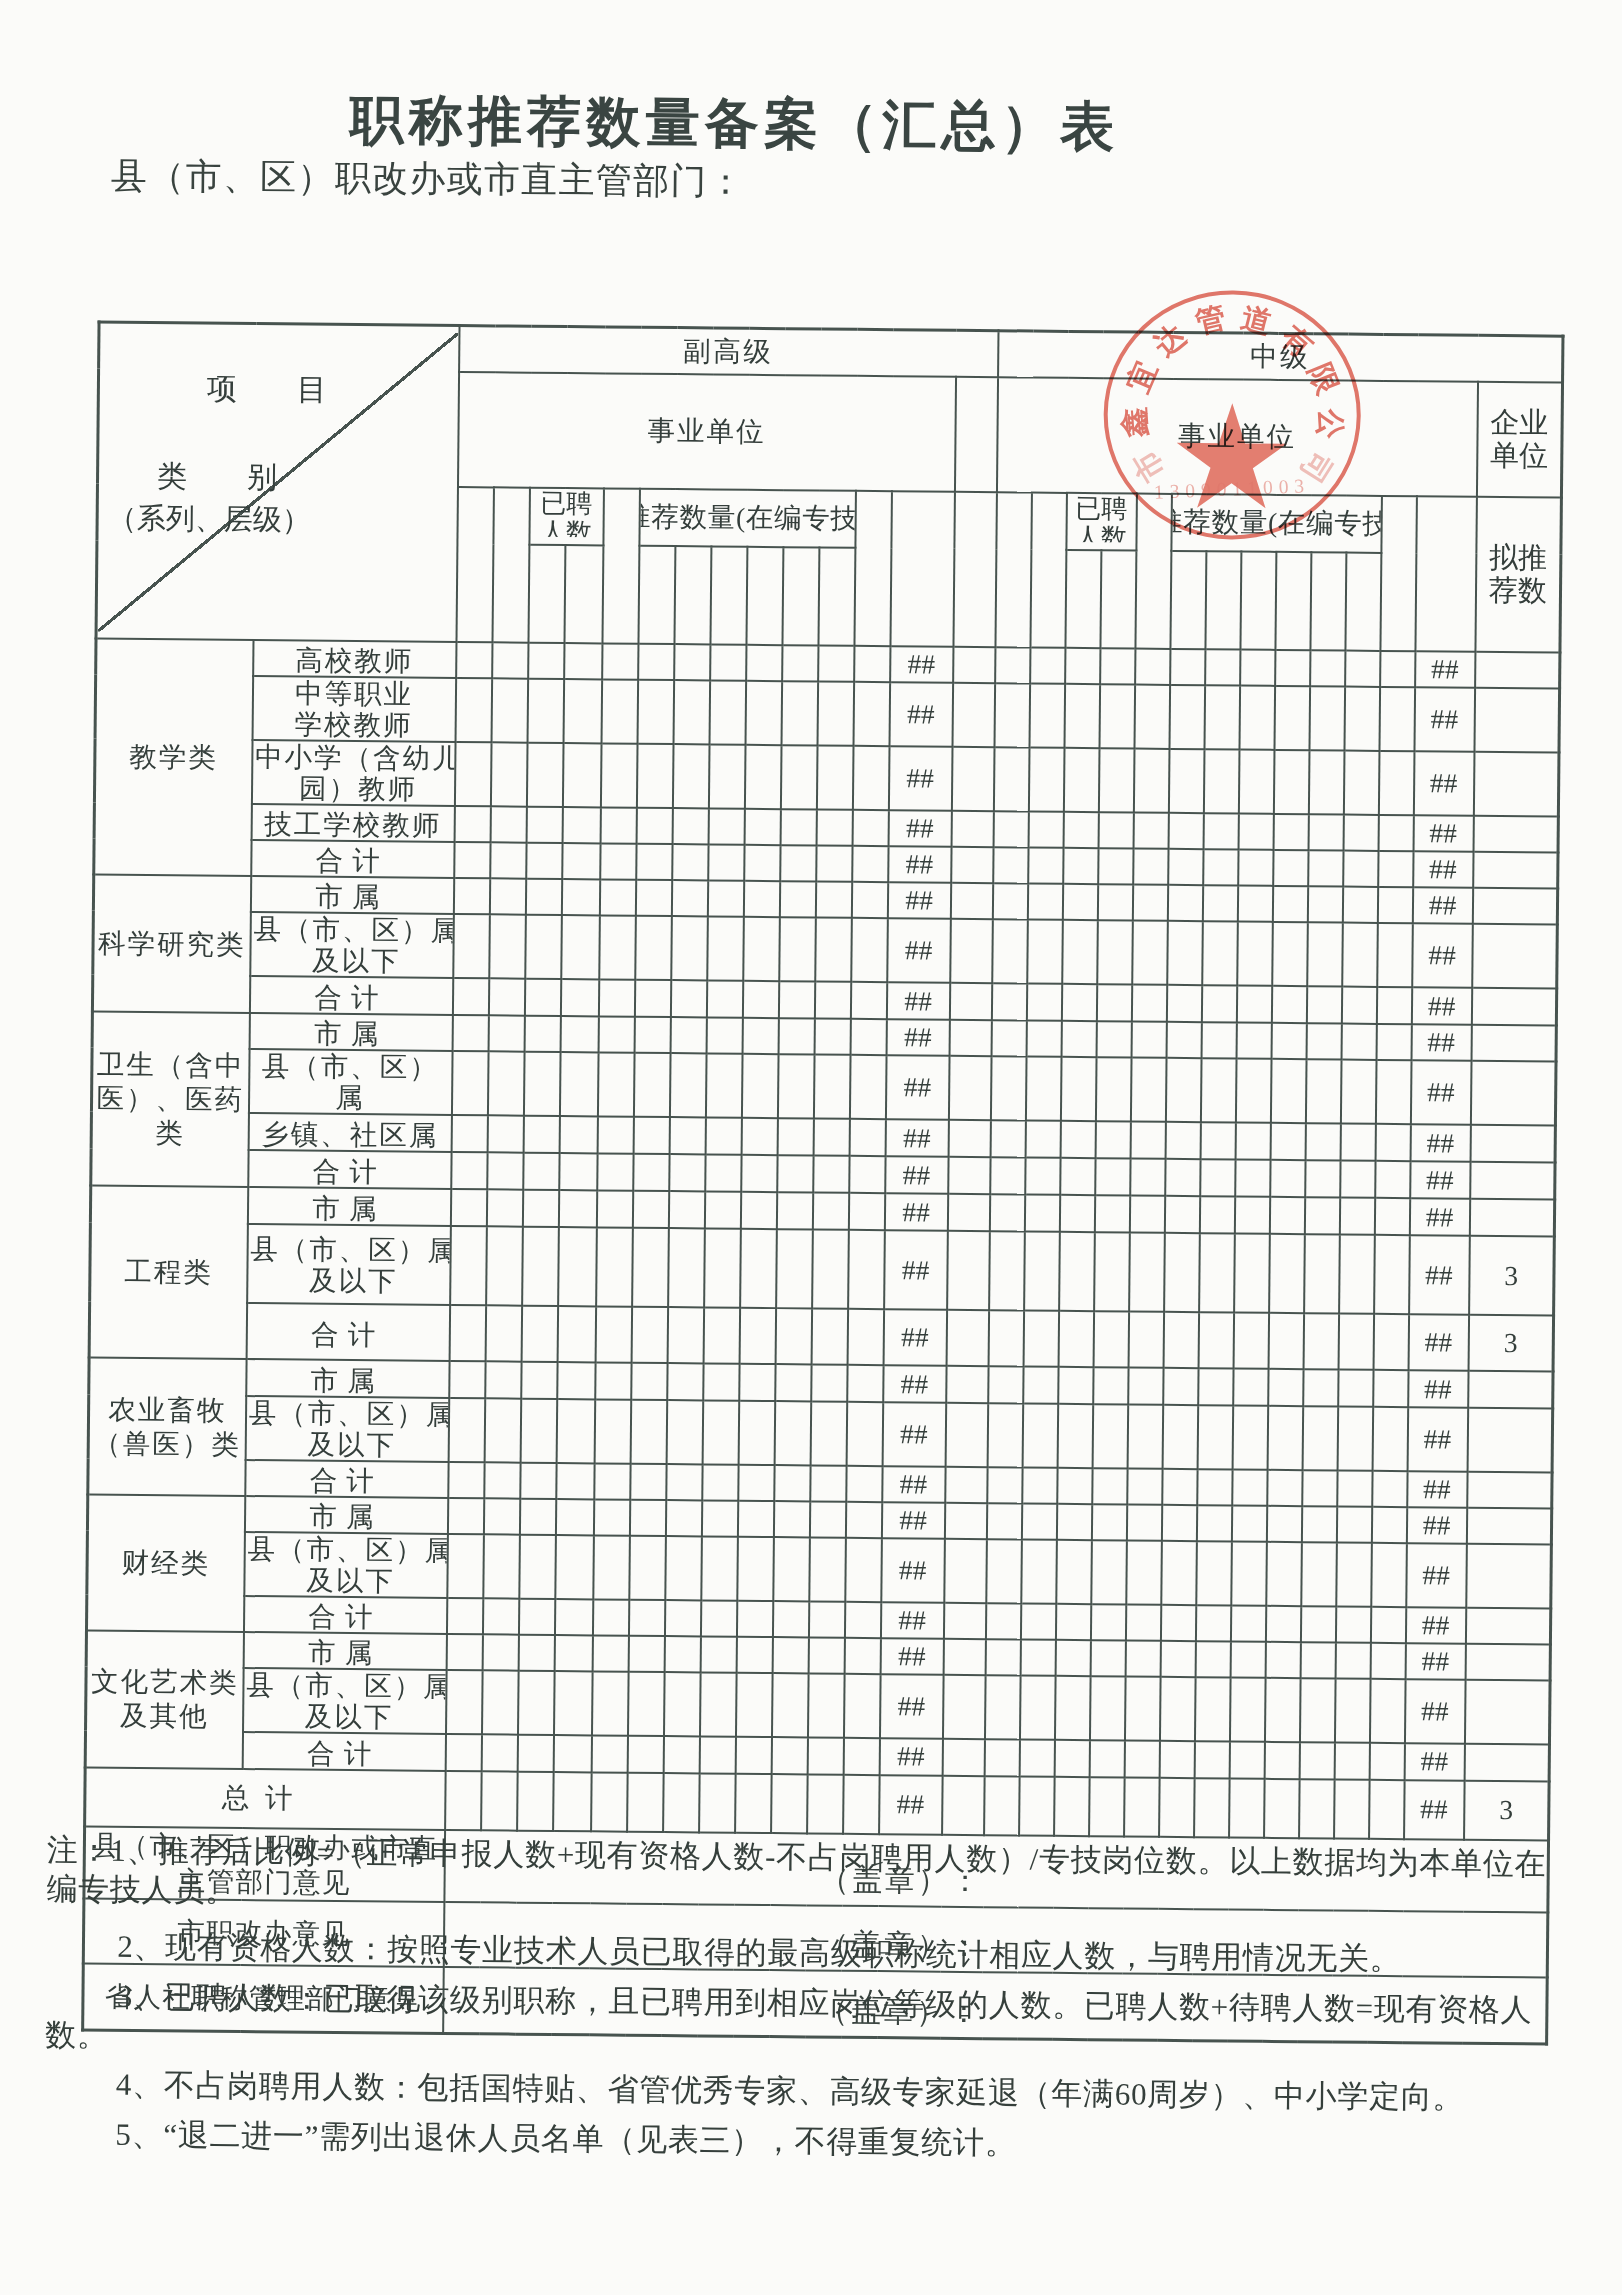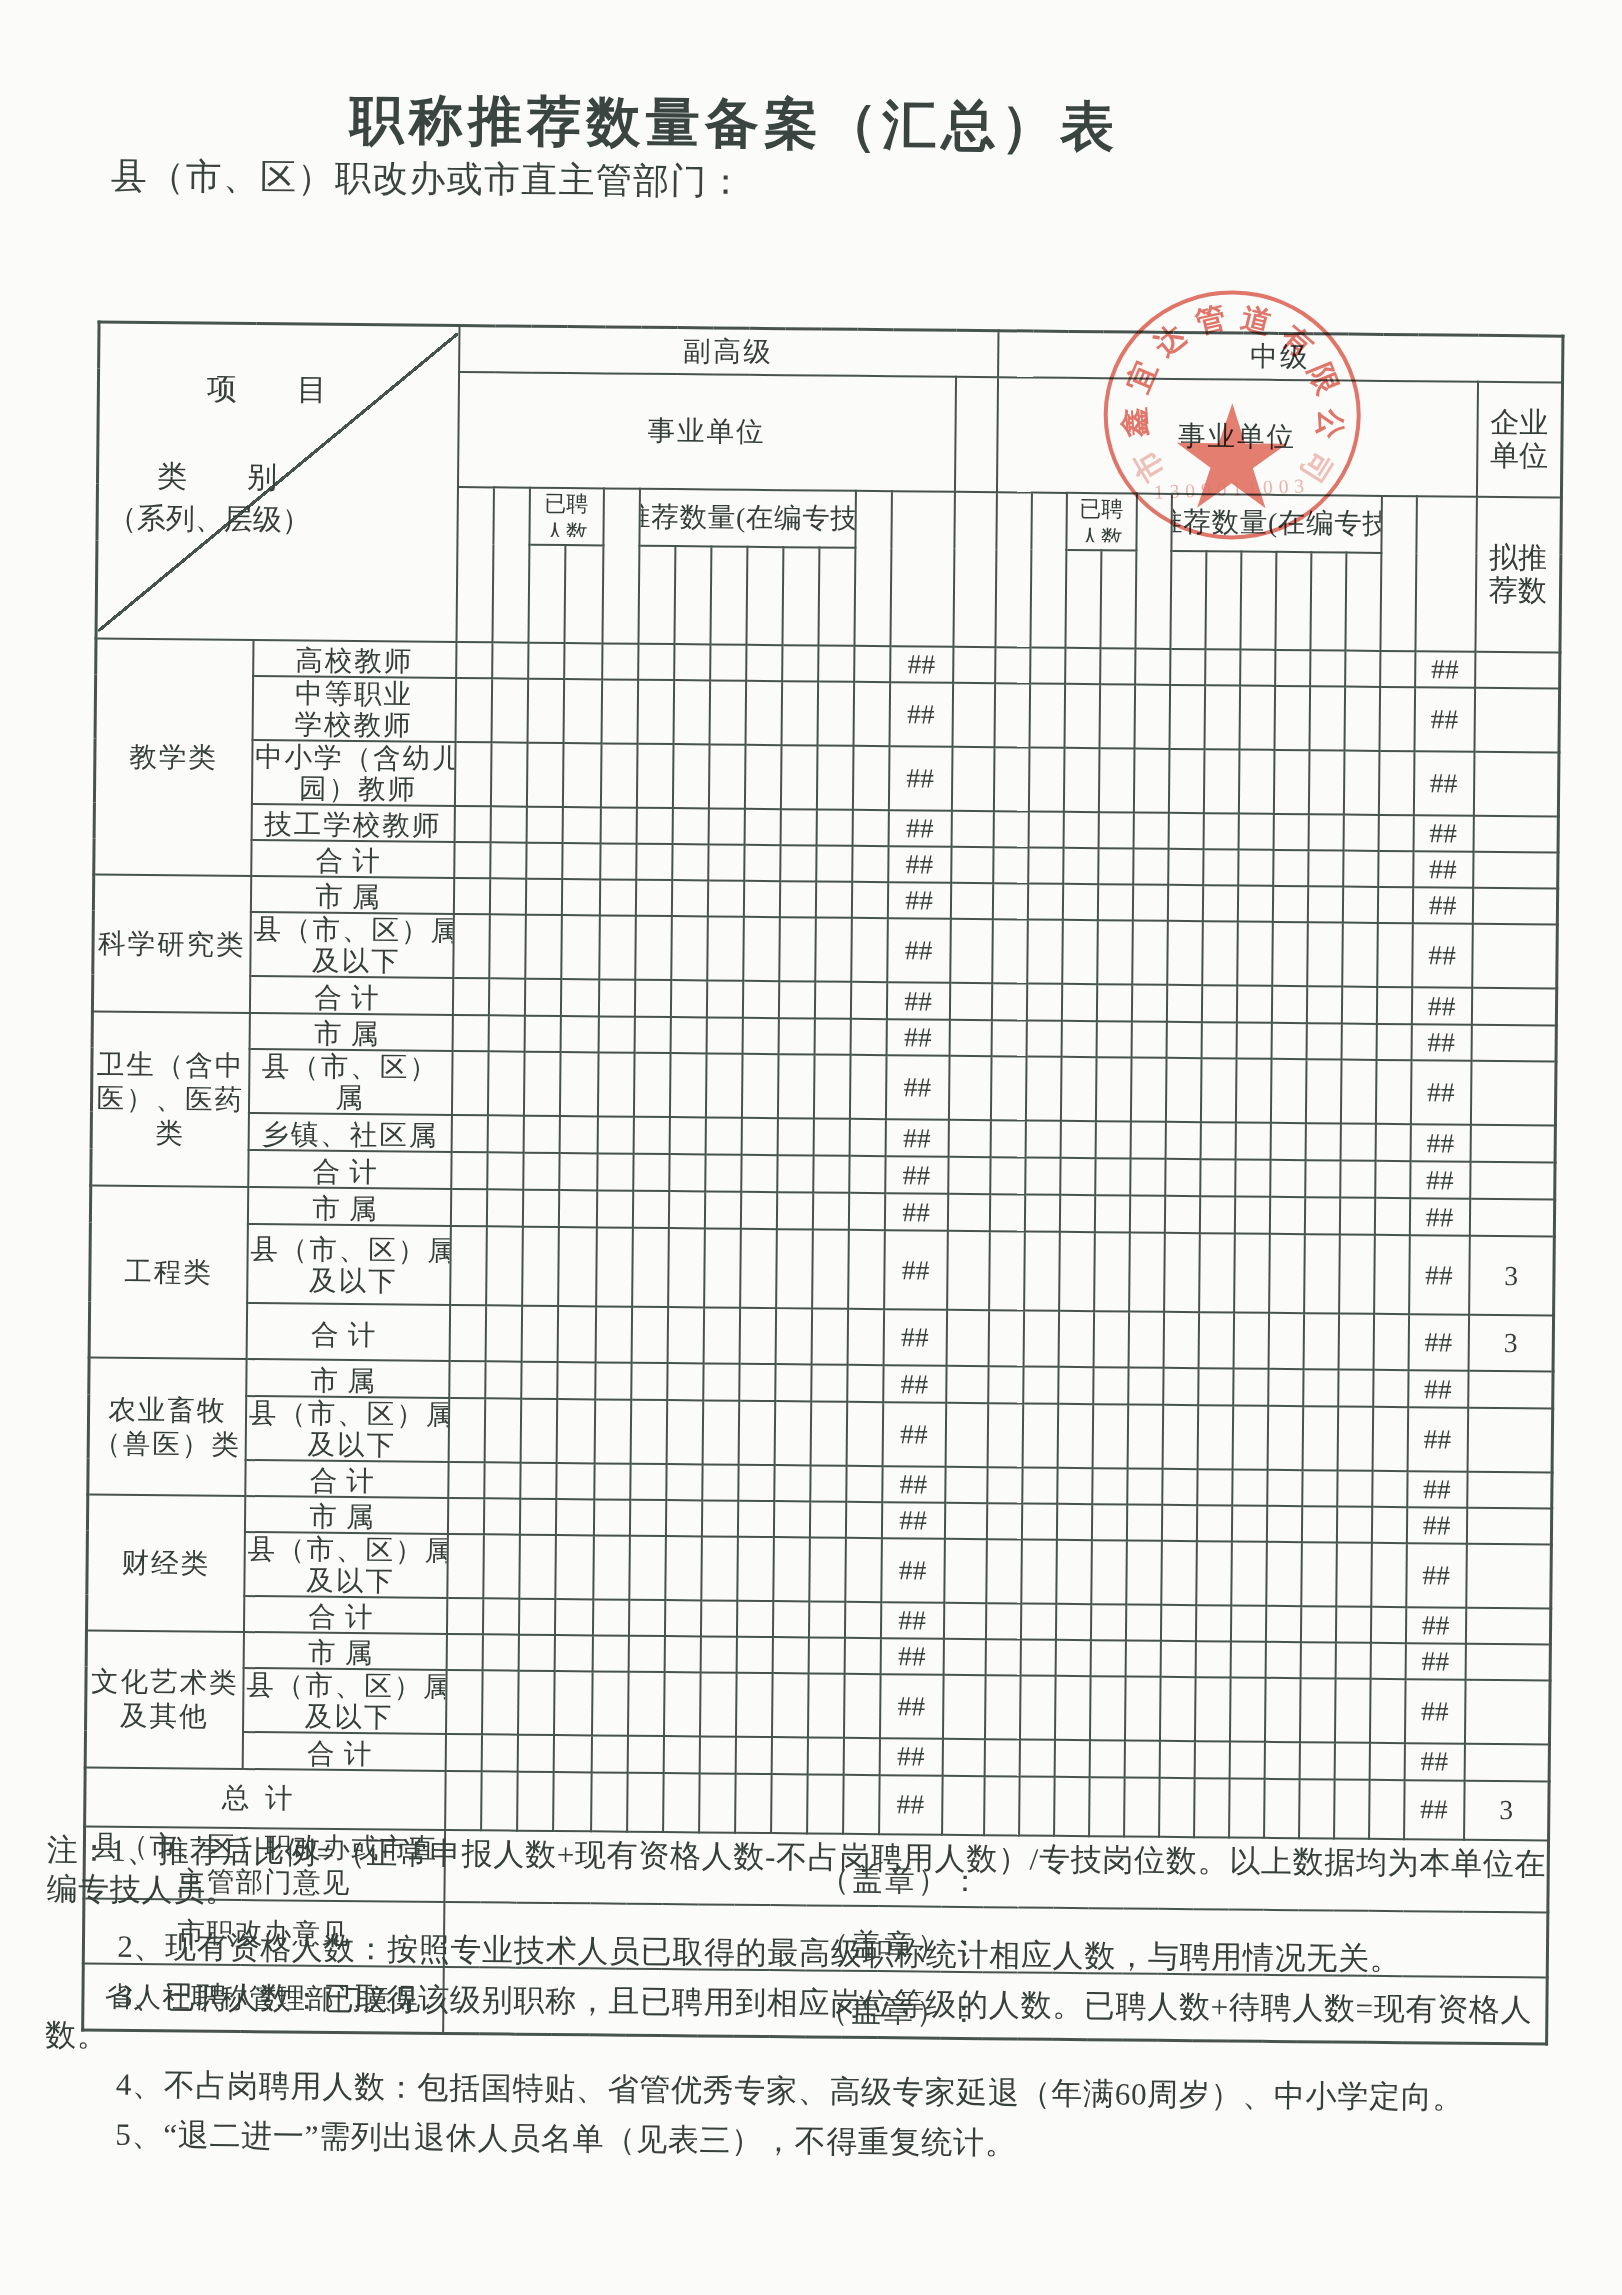--- a/index.html
+++ b/index.html
@@ -57,21 +57,21 @@
     padding-top:3.3px;overflow:hidden;
   }
   .h225 span.v{max-height:141px;}
   .h150 span.v{max-height:93px;padding-top:0;}
   .h165 span.v{max-height:99px;}
 
   .grp{
     text-align:left;white-space:nowrap;font-size:27.5px;
     text-indent:-17px;letter-spacing:0.7px;
   }
-  .wrap2{display:inline-block;width:63px;line-height:29px;font-size:22px;overflow:hidden;max-height:48px;text-align:center;}
+  .wrap2{display:inline-block;width:63px;line-height:29px;font-size:26px;overflow:hidden;max-height:48px;text-align:center;}
   .wrap2w{display:inline-block;width:65px;line-height:33px;font-size:29px;}
 
   
   td.cat{font-size:29px;line-height:34px;letter-spacing:2px;padding:0 3.9px;}
   td.sub{font-size:29px;letter-spacing:2px;}
   td.sub .lbl{display:inline-block;line-height:31px;vertical-align:middle;}
   td.sub .sp{letter-spacing:9.2px;}
   td.total-lbl{font-size:30px;letter-spacing:15.7px;}
   td.of{font-size:25px;letter-spacing:0;color:#39433f;}
   td.num{font-size:29px;}

